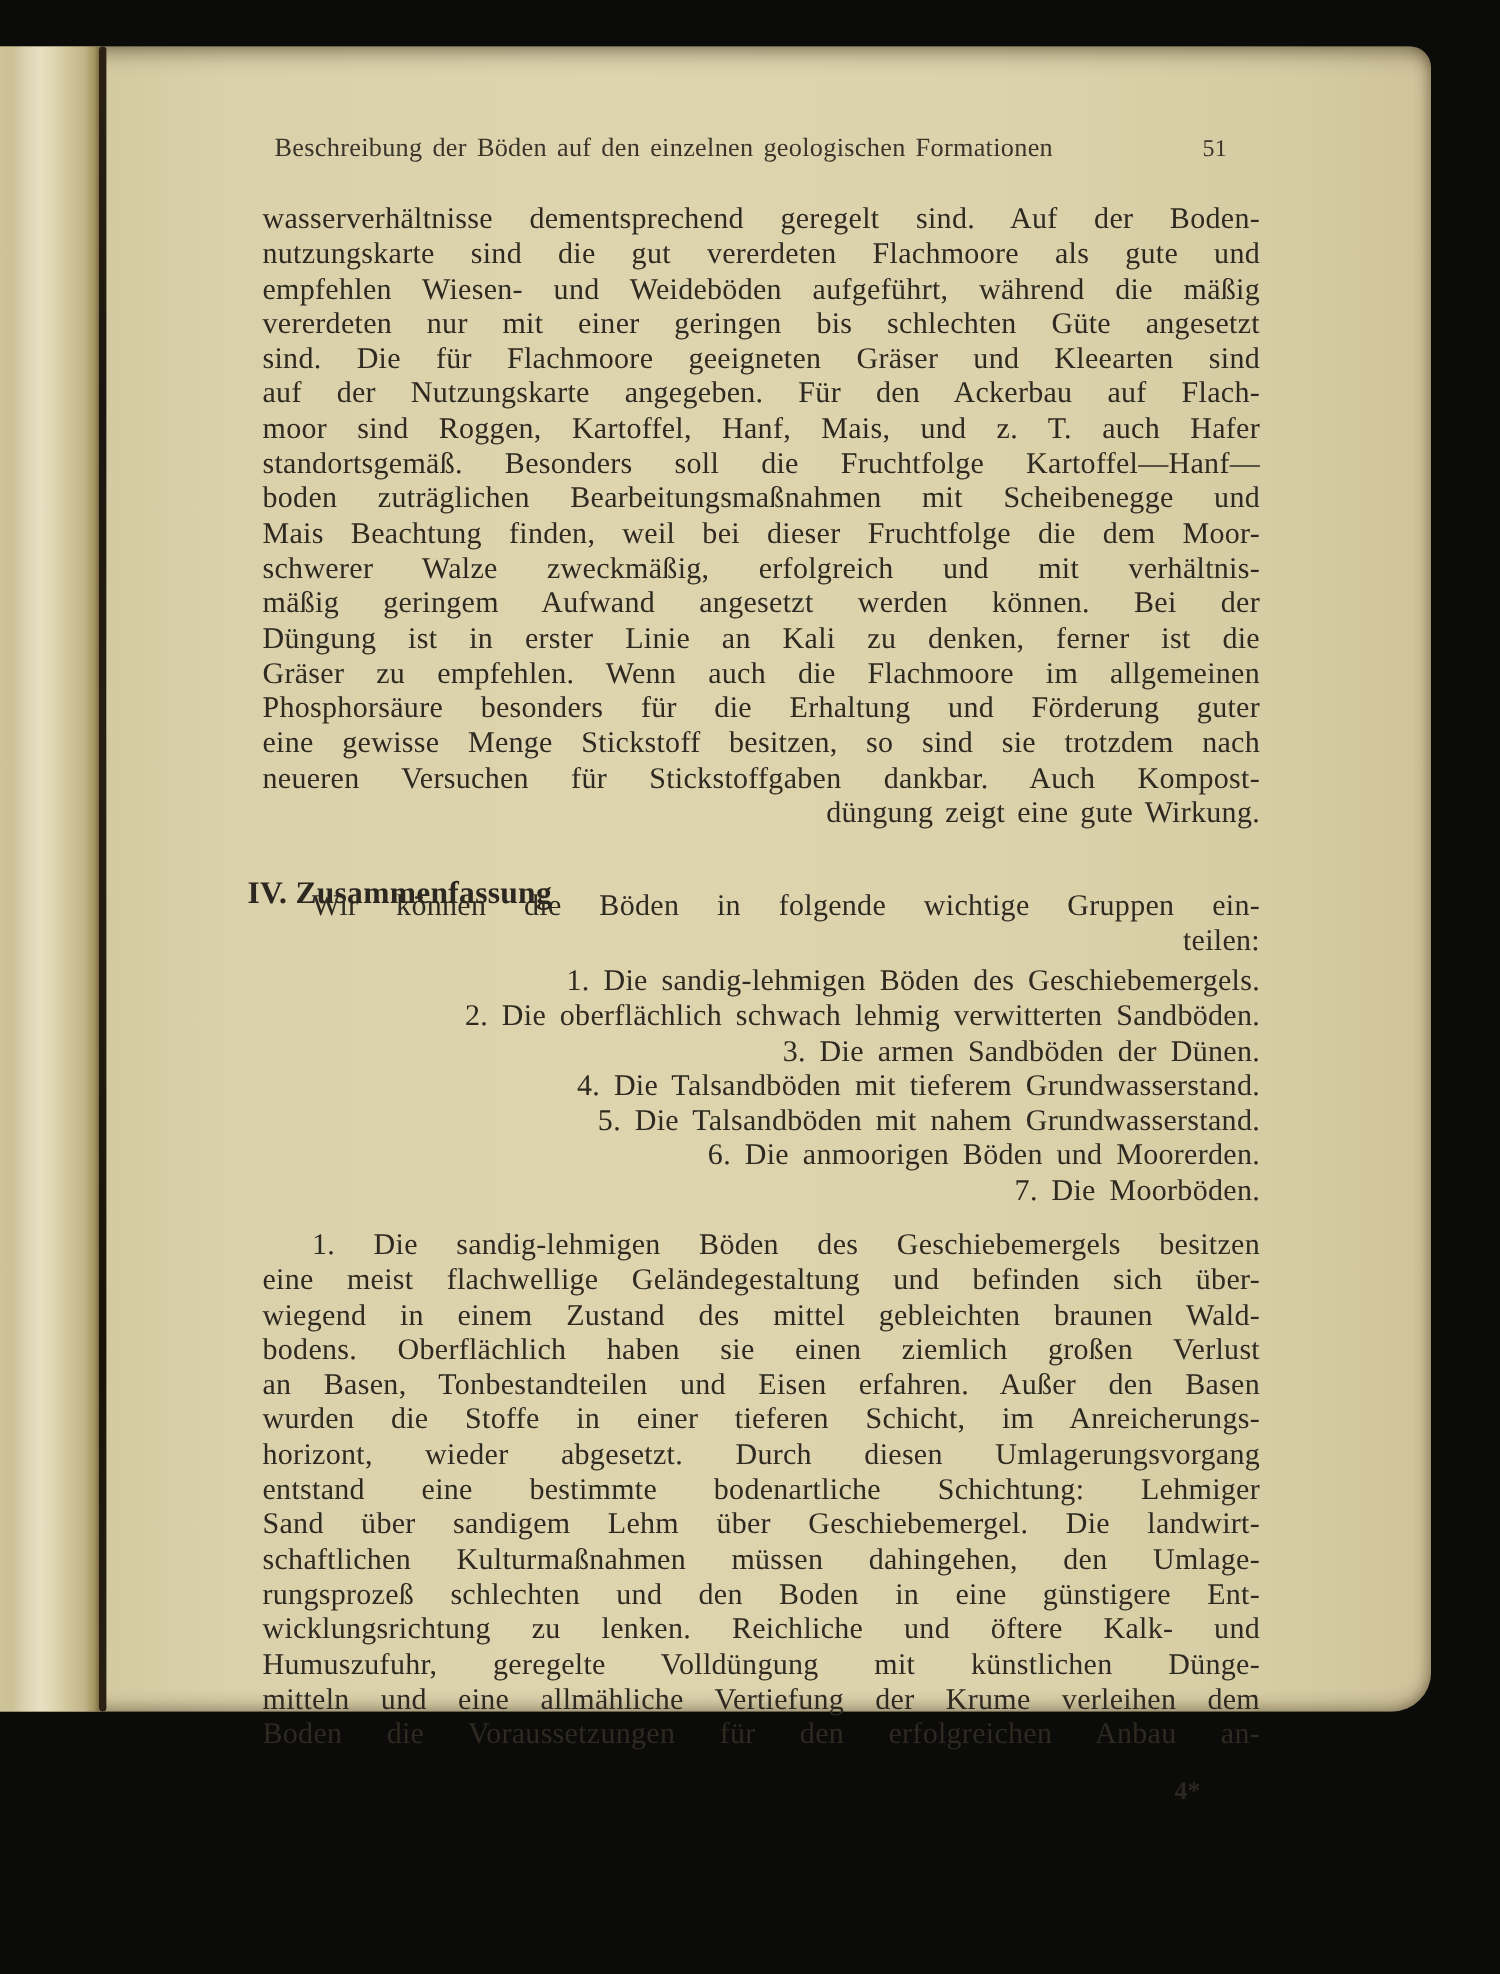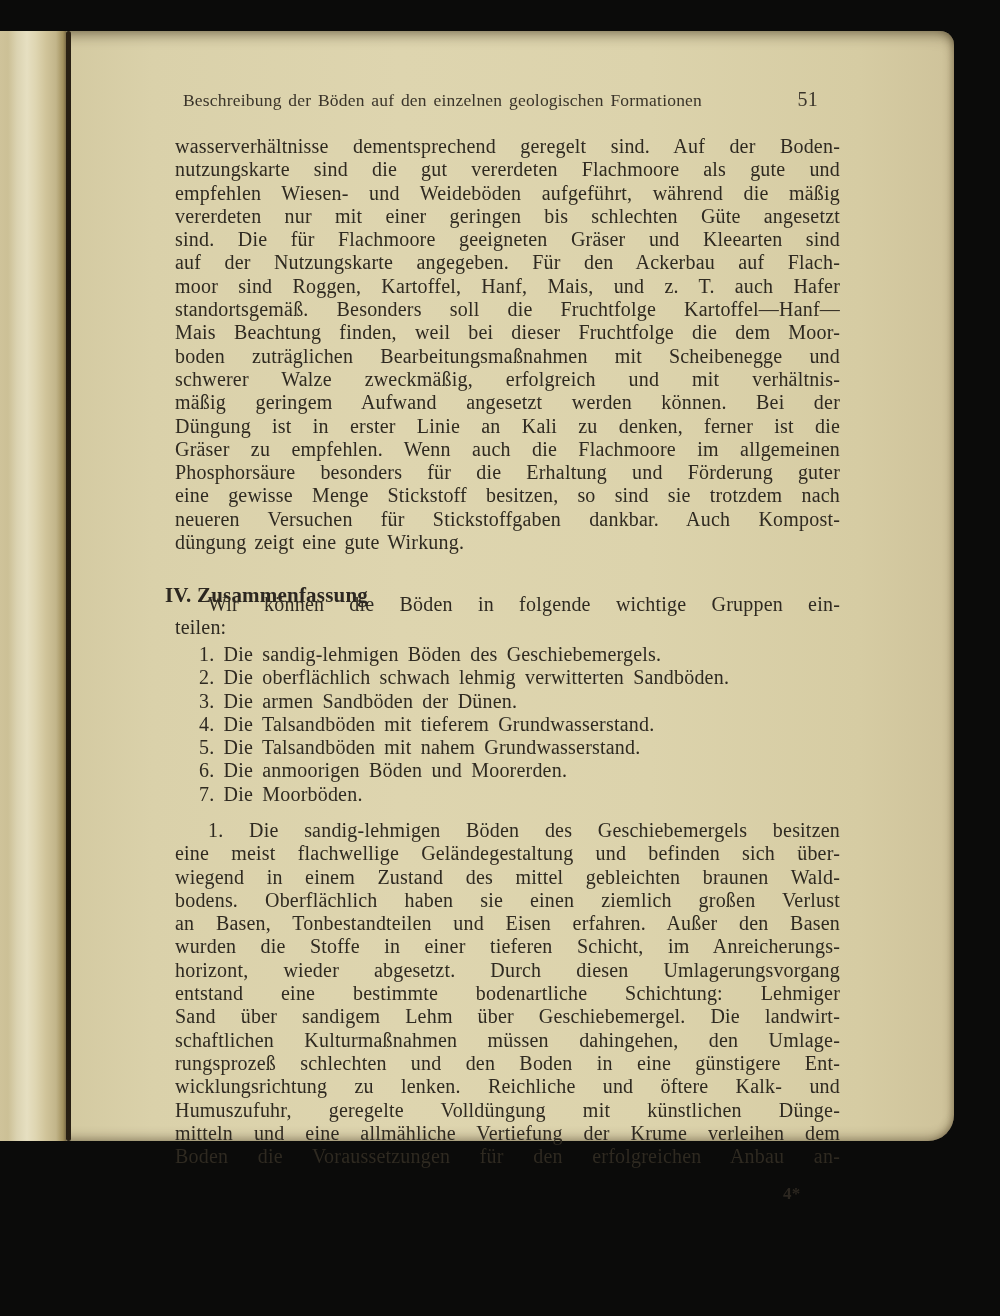--- a/index.html
+++ b/index.html
@@ -42,34 +42,34 @@
     font-size:20px;
     letter-spacing:.2px;
   }
   .running-head{
     position:absolute;top:57px;left:0;width:100%;
     display:flex;justify-content:space-between;align-items:baseline;
     padding:0;box-sizing:border-box;
     font-size:17.5px;color:#3a342a;word-spacing:.12em;
   }
   .running-head .rh-title{padding-left:18px;}
-  .running-head .rh-num{padding-right:12px;font-size:20px;}
+  .running-head .rh-num{padding-right:12px;font-size:16px;}
   .block{position:absolute;left:0;width:100%;margin-left:10px;}
   .para1{top:104px;}
   .sec-heading{
     position:absolute;top:552px;left:0;width:100%;
     text-align:left;font-weight:bold;font-size:21px;color:#2c2720;
   }
   .intro{top:562px;}
   .numlist{top:612px;}
   .numlist .line{margin-left:24px;word-spacing:.2em;}
   .para3{top:788px;}
   .line{
     height:23.3px;line-height:23.3px;
-    white-space:nowrap;text-align:left;word-spacing:.14em;
+    white-space:nowrap;text-align:right;word-spacing:.14em;
   }
   .line.jline{
     white-space:normal;word-spacing:normal;
     text-align:justify;text-align-last:justify;
   }
   .line.indent{padding-left:33px;box-sizing:border-box;}
   .footer-mark{
     position:absolute;top:1153px;left:618px;
     font-weight:bold;font-size:17px;color:#2c2720;
   }
@@ -91,22 +91,22 @@
 
       <div class="block para1">
           <div class="line jline">wasserverhältnisse dementsprechend geregelt sind. Auf der Boden-</div>
           <div class="line jline">nutzungskarte sind die gut vererdeten Flachmoore als gute und</div>
           <div class="line jline">empfehlen Wiesen- und Weideböden aufgeführt, während die mäßig</div>
           <div class="line jline">vererdeten nur mit einer geringen bis schlechten Güte angesetzt</div>
           <div class="line jline">sind. Die für Flachmoore geeigneten Gräser und Kleearten sind</div>
           <div class="line jline">auf der Nutzungskarte angegeben. Für den Ackerbau auf Flach-</div>
           <div class="line jline">moor sind Roggen, Kartoffel, Hanf, Mais, und z. T. auch Hafer</div>
           <div class="line jline">standortsgemäß. Besonders soll die Fruchtfolge Kartoffel—Hanf—</div>
+          <div class="line jline">boden zuträglichen Bearbeitungsmaßnahmen mit Scheibenegge und</div>
           <div class="line jline">Mais Beachtung finden, weil bei dieser Fruchtfolge die dem Moor-</div>
-          <div class="line jline">boden zuträglichen Bearbeitungsmaßnahmen mit Scheibenegge und</div>
           <div class="line jline">schwerer Walze zweckmäßig, erfolgreich und mit verhältnis-</div>
           <div class="line jline">mäßig geringem Aufwand angesetzt werden können. Bei der</div>
           <div class="line jline">Düngung ist in erster Linie an Kali zu denken, ferner ist die</div>
           <div class="line jline">Gräser zu empfehlen. Wenn auch die Flachmoore im allgemeinen</div>
           <div class="line jline">Phosphorsäure besonders für die Erhaltung und Förderung guter</div>
           <div class="line jline">eine gewisse Menge Stickstoff besitzen, so sind sie trotzdem nach</div>
           <div class="line jline">neueren Versuchen für Stickstoffgaben dankbar. Auch Kompost-</div>
           <div class="line">düngung zeigt eine gute Wirkung.</div>
         </div>
 

